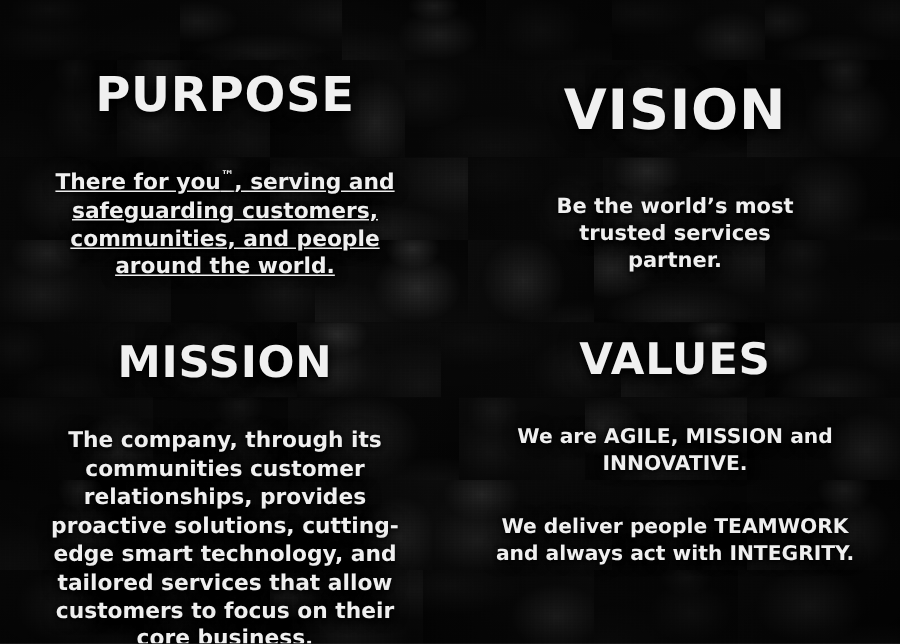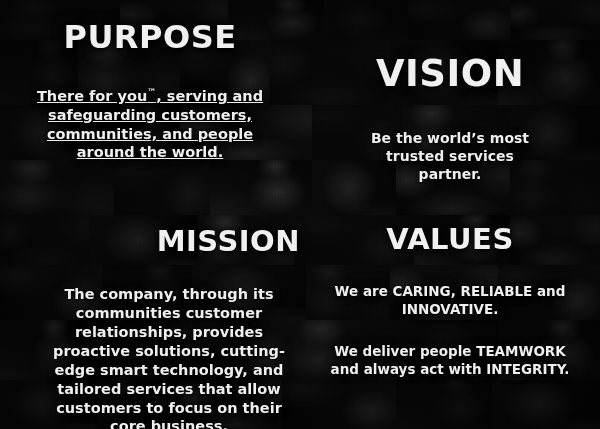--- a/index.html
+++ b/index.html
@@ -110,23 +110,23 @@
   }
   .quadrant {
     position: relative;
     display: flex;
     flex-direction: column;
     align-items: center;
     color: #f2f2f2;
     text-align: center;
     text-shadow: 0 1px 3px rgba(0,0,0,0.95), 0 0 10px rgba(0,0,0,0.8);
   }
-  #q-purpose { }
+  #q-purpose { padding-top: 26px; }
   #q-vision  { padding-top: 30px; }
-  #q-mission { padding-top: 6px; align-items: flex-end; }
+  #q-mission { padding-top: 6px; }
   #q-values  { padding-top: 4px; }
 
   .heading {
     font-weight: 700;
     letter-spacing: .5px;
     line-height: 1;
     color: #f0f0f0;
     text-shadow: 0 2px 5px rgba(0,0,0,0.95), 0 0 14px rgba(0,0,0,0.85);
   }
   #q-purpose .heading { font-size: 32px; }
@@ -256,18 +256,18 @@
       <p class="body"><span>Be the world’s</span> <span>most trusted</span> <span>services partner.</span></p>
     </section>
 
     <section class="quadrant" id="q-mission">
       <h1 class="heading">MISSION</h1>
       <p class="body"><span>The company, through its</span> <span>communities customer</span> <span>relationships, provides proactive</span> <span>solutions, cutting-edge smart</span> <span>technology, and tailored</span> <span>services that allow customers to</span> <span>focus on their core business.</span></p>
     </section>
 
     <section class="quadrant" id="q-values">
       <h1 class="heading">VALUES</h1>
-      <p class="value-line"><span>We are CARING, RELIABLE</span> <span>and INNOVATIVE.</span></p>
+      <p class="value-line"><span>We are AGILE, MISSION</span> <span>and INNOVATIVE.</span></p>
       <p class="value-line"><span>We deliver people</span> <span>TEAMWORK and always</span> <span>act with INTEGRITY.</span></p>
     </section>
 
   </div>
 </div>
 
 </body></html>

